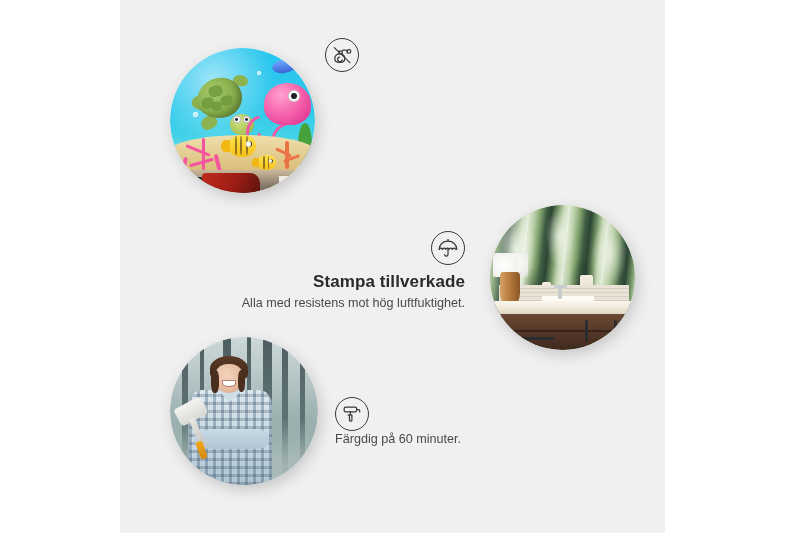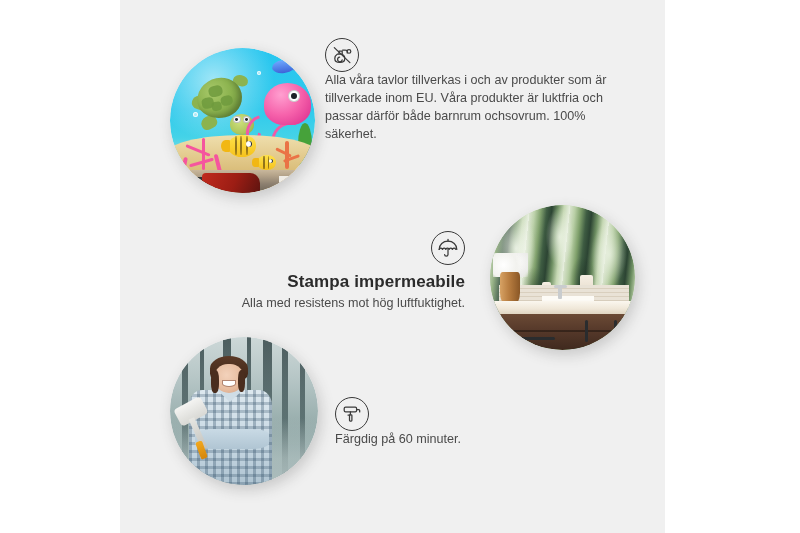--- a/index.html
+++ b/index.html
@@ -505,37 +505,36 @@
               <path d="M9 10.6V8.2h3.2v2.4"></path>
               <path d="M12.6 7.2h2.1"></path>
               <path d="M15.6 7.2c0.9 0 1.6 0.7 1.6 1.6v1.1"></path>
               <circle cx="19" cy="8.4" r="1.8"></circle>
               <path d="M9.6 14.2a2.3 2.3 0 1 0 2.6 2.6"></path>
               <path d="M4.3 4.6 19.9 19.6"></path>
             </svg>
           </span>
         </div>
       </div>
-      <p class="feature-body">Alla våra tavlor tillverkas i och av produkter som är tillverkade inom EU. Våra produkter är luktfria och passar därför både barnrum ochsovrum. 100% säkerhet.</p>
     </div>
 
     <div class="feature" id="feature-waterproof">
       <div class="icon-wrap">
         <div class="icon-circle">
           <span class="glyph">
             <svg width="24" height="24" viewBox="0 0 24 24" fill="none" stroke="#3a3a3a" stroke-width="1.25" stroke-linecap="round" stroke-linejoin="round">
               <path d="M3.2 13.4c0-4.8 3.9-8.2 8.8-8.2s8.8 3.4 8.8 8.2"></path>
               <path d="M3.2 13.4c1.1-1.6 2.2-1.6 3.3 0 1.1-1.6 2.2-1.6 3.3 0 1.1-1.6 2.2-1.6 3.3 0 1.1-1.6 2.2-1.6 3.3 0 1.1-1.6 2.2-1.6 3.4 0"></path>
               <path d="M12 5.2V3.4"></path>
               <path d="M12 13.4v5.1a1.7 1.7 0 0 1-3.4 0"></path>
             </svg>
           </span>
         </div>
       </div>
-      <div class="feature-title">Stampa impermeabile</div>
+      <div class="feature-title">Stampa tillverkade</div>
       <p class="feature-body">Alla med resistens mot hög luftfuktighet.</p>
     </div>
 
     <div class="feature" id="feature-assembly">
       <div class="icon-wrap">
         <div class="icon-circle">
           <span class="glyph">
             <svg width="24" height="24" viewBox="0 0 24 24" fill="none" stroke="#3a3a3a" stroke-width="1.25" stroke-linecap="round" stroke-linejoin="round">
               <rect x="4.2" y="5.2" width="12.4" height="4.6" rx="1.4"></rect>
               <path d="M16.6 7.5h2.1a1 1 0 0 1 1 1v1.4"></path>

